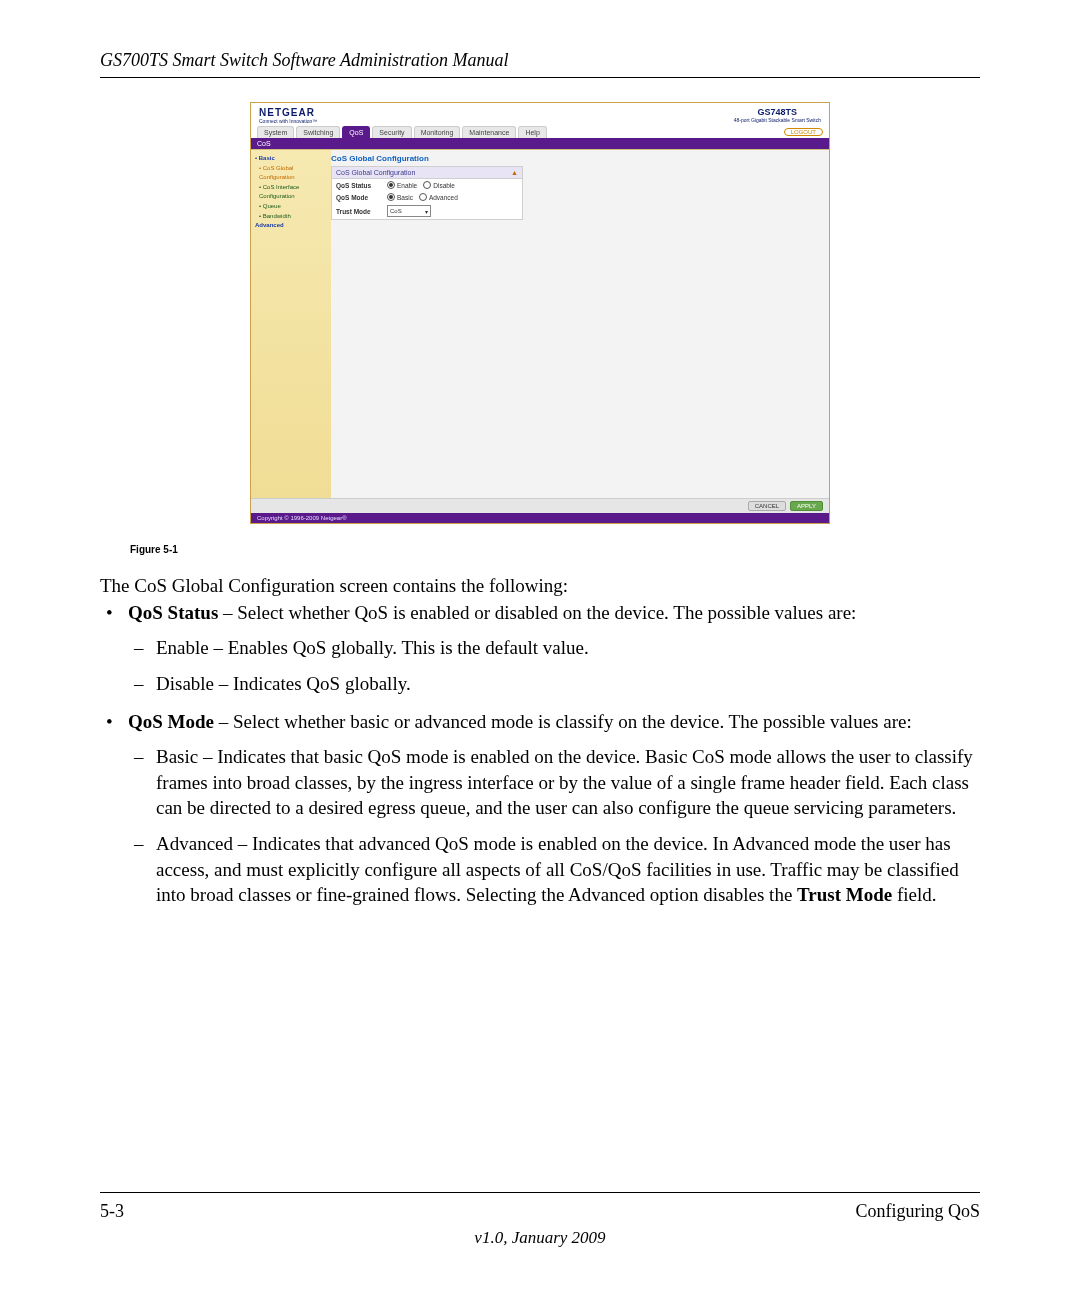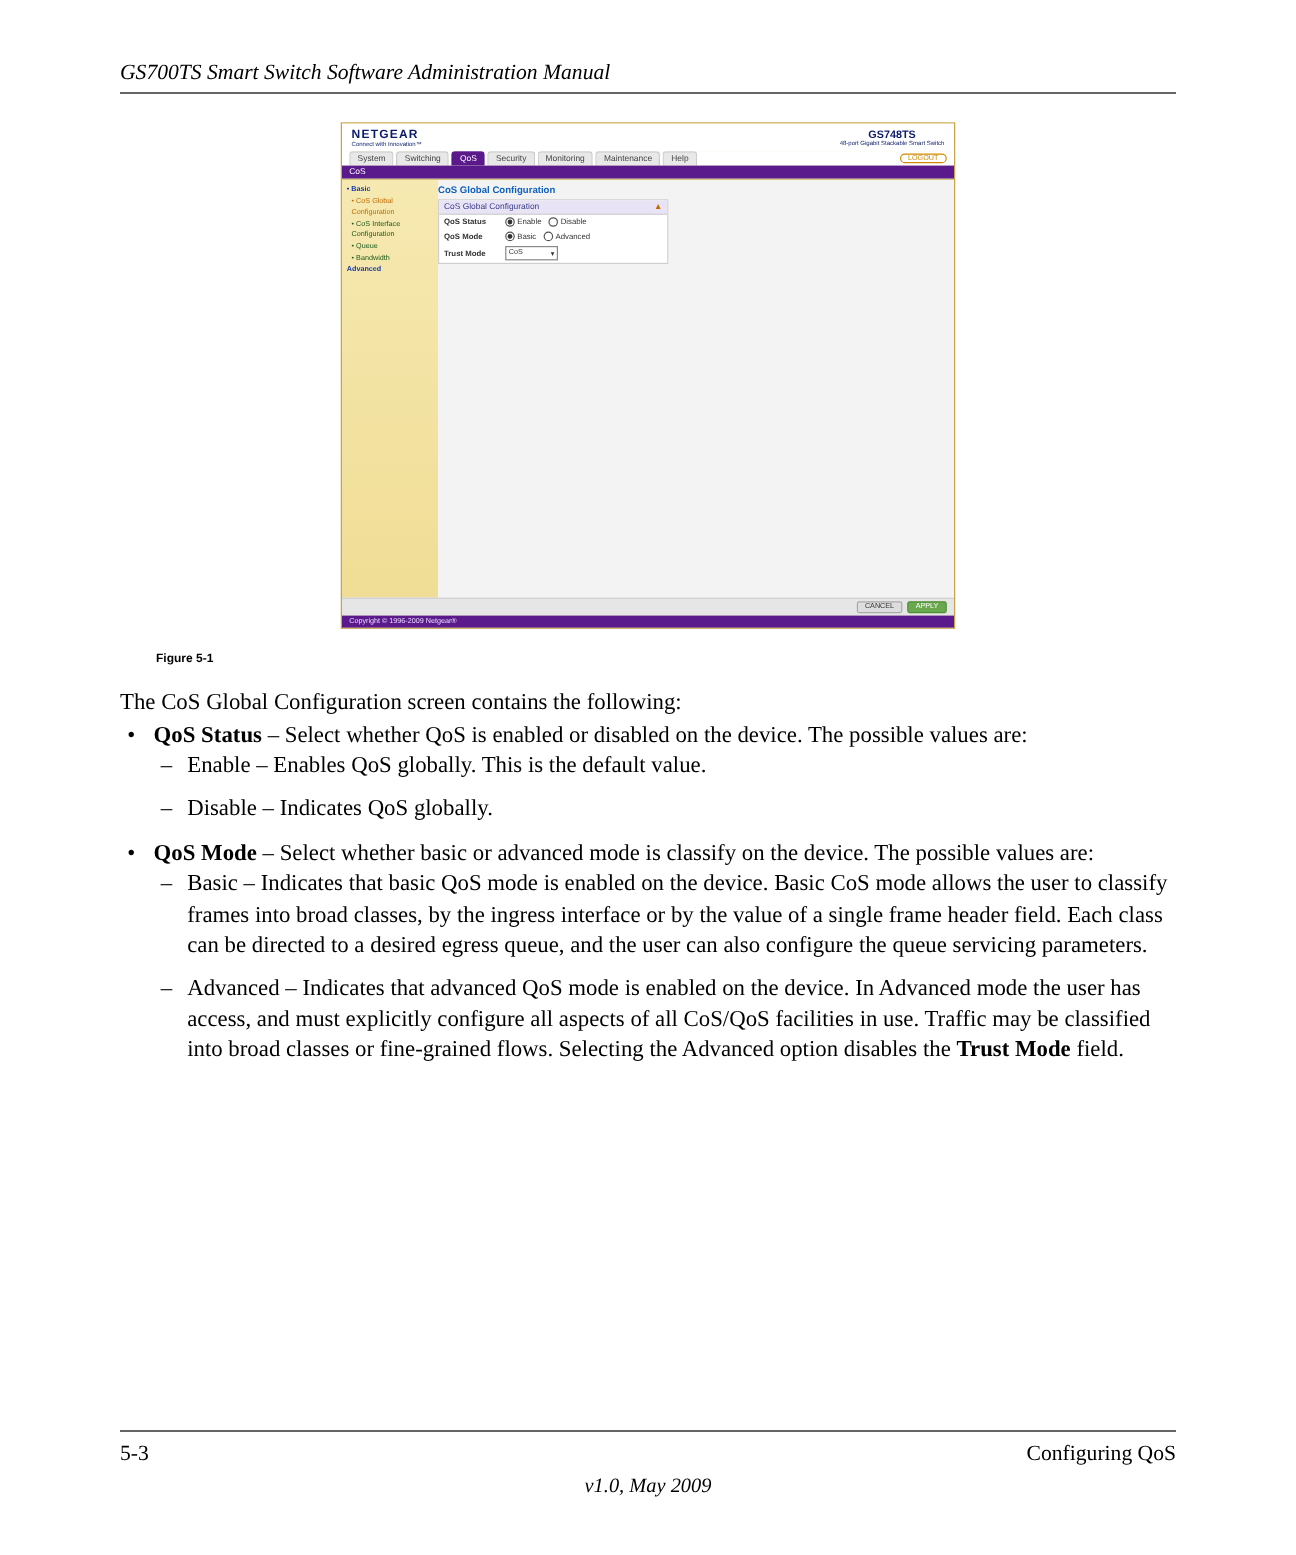--- a/index.html
+++ b/index.html
@@ -26,21 +26,21 @@
     border: none;
     border-top: 1px solid #000;
     margin: 0 0 24px 0;
   }
   .foot-rule {
     border: none;
     border-top: 1px solid #000;
     margin: 30px 0 8px 0;
   }
   .screenshot-wrap {
-    width: 512px;
+    width: 580px;
     margin: 0 auto 20px auto;
   }
   
   .ngr {
     border: 1px solid #c9a24a;
     background: #f7edc6;
     font-family: Arial, Helvetica, sans-serif;
     font-size: 7px;
     color: #333;
     position: relative;
@@ -224,21 +224,21 @@
   }
   ul.b1 > li::before {
     content: "•";
     position: absolute;
     left: 6px;
     top: 0;
   }
   ul.b2 {
     list-style: none;
     padding: 0;
-    margin: 0 0 0 0;
+    margin: 10px 0 0 0;
   }
   ul.b2 > li {
     position: relative;
     padding-left: 28px;
     margin-bottom: 10px;
   }
   ul.b2 > li::before {
     content: "–";
     position: absolute;
     left: 6px;
@@ -372,16 +372,16 @@
       </ul>
     </li>
   </ul>
 
   <div style="position:absolute; left:100px; right:100px; bottom:48px;">
     <hr class="foot-rule">
     <div class="footer-row">
       <span>5-3</span>
       <span>Configuring QoS</span>
     </div>
-    <div class="version">v1.0, May 2009</div>
+    <div class="version">v1.0, January 2009</div>
   </div>
 
 </div>
 
 </body></html>

